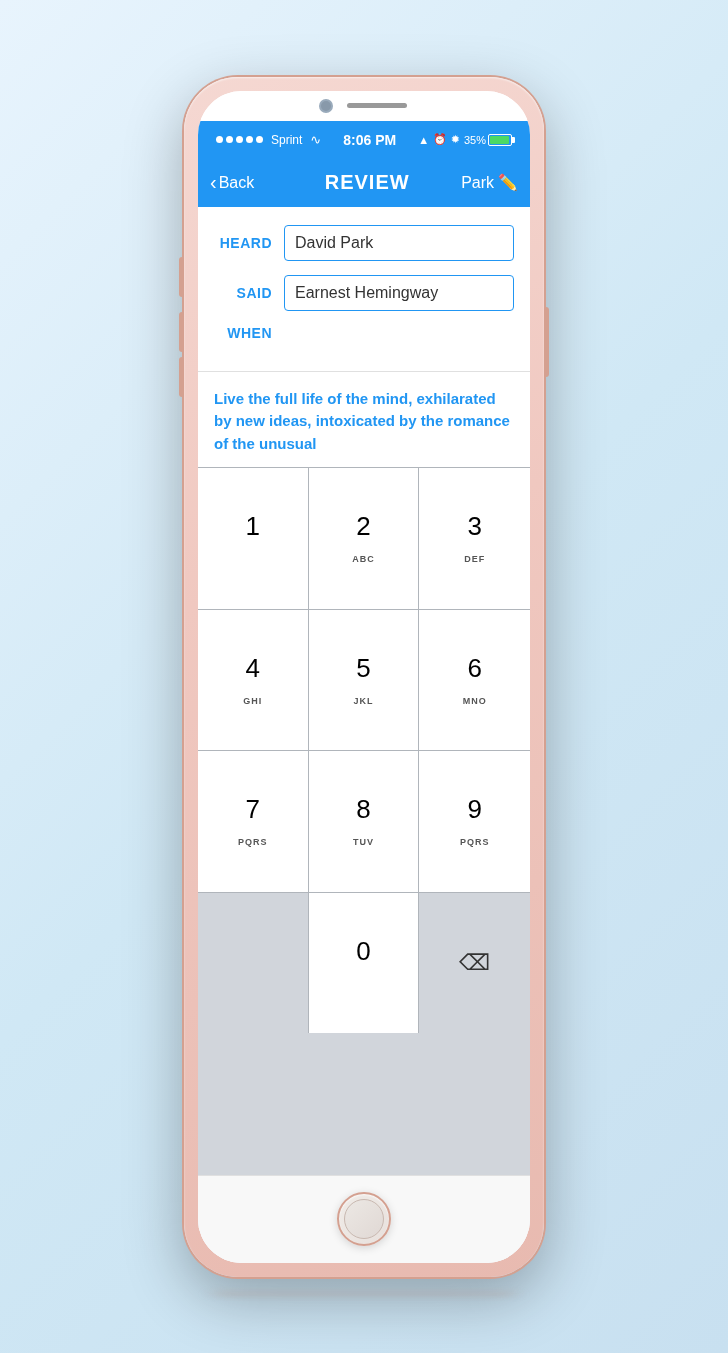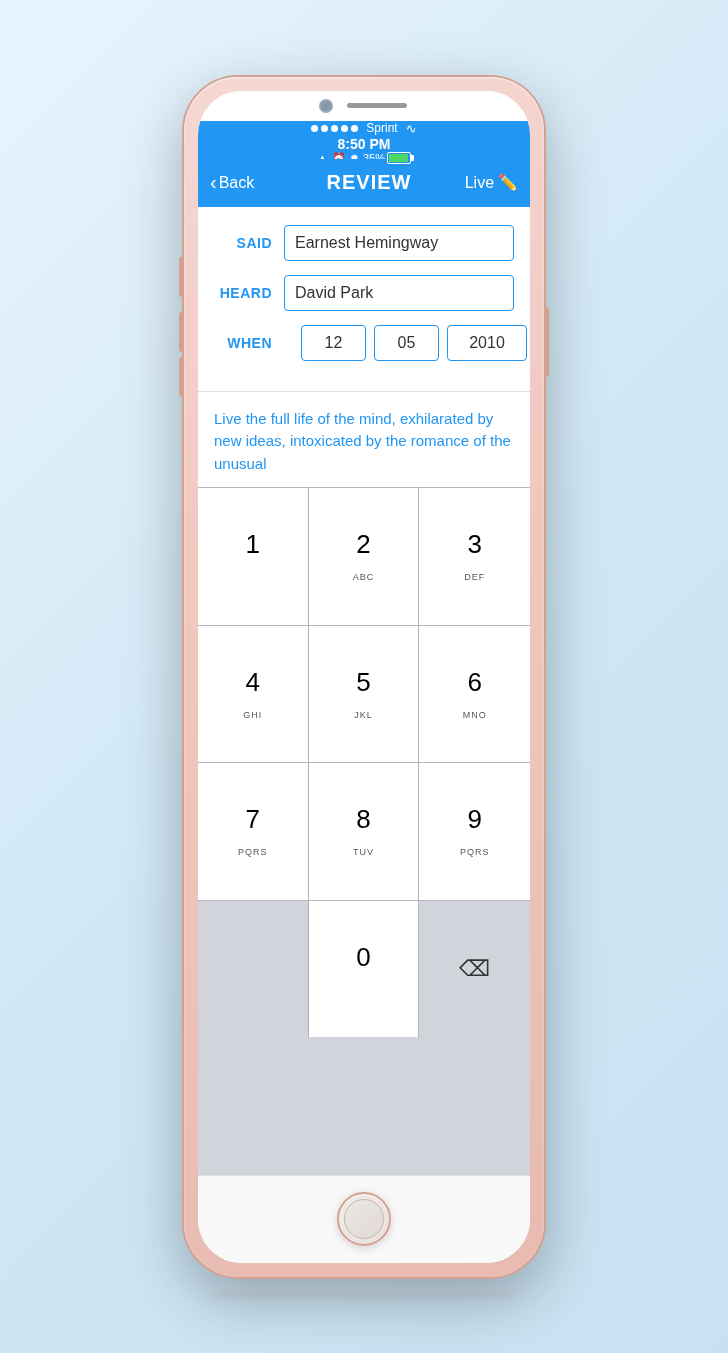--- a/index.html
+++ b/index.html
@@ -61,21 +61,20 @@
 
     
     .status-bar {
       background: #2196F3;
       height: 38px;
       display: flex;
       align-items: center;
       justify-content: space-between;
       padding: 0 18px;
       flex-shrink: 0;
-      flex-direction: column;
     }
     .status-left {
       display: flex;
       align-items: center;
       gap: 4px;
     }
     .status-dots {
       display: flex;
       gap: 3px;
       margin-right: 4px;
@@ -258,21 +257,21 @@
     .quote-area {
       padding: 16px 16px 12px;
       background: white;
       border-top: 1px solid #e0e0e0;
       flex-shrink: 0;
     }
 
     .quote-text {
       color: #2196F3;
       font-size: 15px;
-      font-weight: 400;
+      font-weight: 700;
       line-height: 1.5;
     }
 
     
     .keypad {
       flex: 1;
       background: #d1d5db;
       display: grid;
       grid-template-rows: repeat(4, 1fr) 1fr;
     }
@@ -305,20 +304,21 @@
       font-weight: 300;
       color: #000;
       line-height: 1.1;
     }
 
     .key-letters {
       font-size: 9px;
       color: #555;
       letter-spacing: 1px;
       margin-top: 13px;
+      font-weight: bold;
     }
 
     .keypad-key.empty {
       background: #d1d5db;
       cursor: default;
     }
 
     .keypad-key.delete {
       background: #d1d5db;
     }
@@ -413,67 +413,62 @@
         <div class="status-dots">
           <div class="status-dot"></div>
           <div class="status-dot"></div>
           <div class="status-dot"></div>
           <div class="status-dot"></div>
           <div class="status-dot"></div>
         </div>
         <span class="status-carrier">Sprint</span>
         <span class="status-wifi">∿</span>
       </div>
-      <span class="status-time">8:50 PM</span>
+      <span class="status-time">8:06 PM</span>
       <div class="status-right">
         <span class="status-icon">▲</span>
         <span class="status-icon">⏰</span>
         <span class="status-icon">✹</span>
         <div class="battery-container">
           <span class="battery-text">35%</span>
           <div class="battery-icon">
             <div class="battery-fill"></div>
           </div>
         </div>
       </div>
     </div>
 
     <div class="nav-bar">
       <div class="nav-back">
         <span class="nav-back-arrow">‹</span>
         <span>Back</span>
       </div>
       <span class="nav-title">REVIEW</span>
       <div class="nav-done">
-        <span>Live</span>
+        <span>Park</span>
         <span>✏️</span>
       </div>
     </div>
 
     <div class="screen-content">
 
       <div class="form-area">
+
+        <div class="form-row">
+          <span class="form-label">HEARD</span>
+          <input class="form-input" type="text" value="David Park" style="">
+        </div>
 
         <div class="form-row">
           <span class="form-label">SAID</span>
           <input class="form-input" type="text" value="Earnest Hemingway" style="">
         </div>
 
-        <div class="form-row">
-          <span class="form-label">HEARD</span>
-          <input class="form-input" type="text" value="David Park" style="">
-        </div>
-
         <div class="date-row">
           <span class="form-label">WHEN</span>
-          <div class="date-inputs">
-            <input class="date-input" type="text" value="12" style="">
-            <input class="date-input" type="text" value="05" style="">
-            <input class="date-input year" type="text" value="2010" style="">
-          </div>
         </div>
 
       </div>
 
       <div class="quote-area">
         <p class="quote-text">Live the full life of the mind, exhilarated by new ideas, intoxicated by the romance of the unusual</p>
       </div>
 
       <div class="keypad">
 

